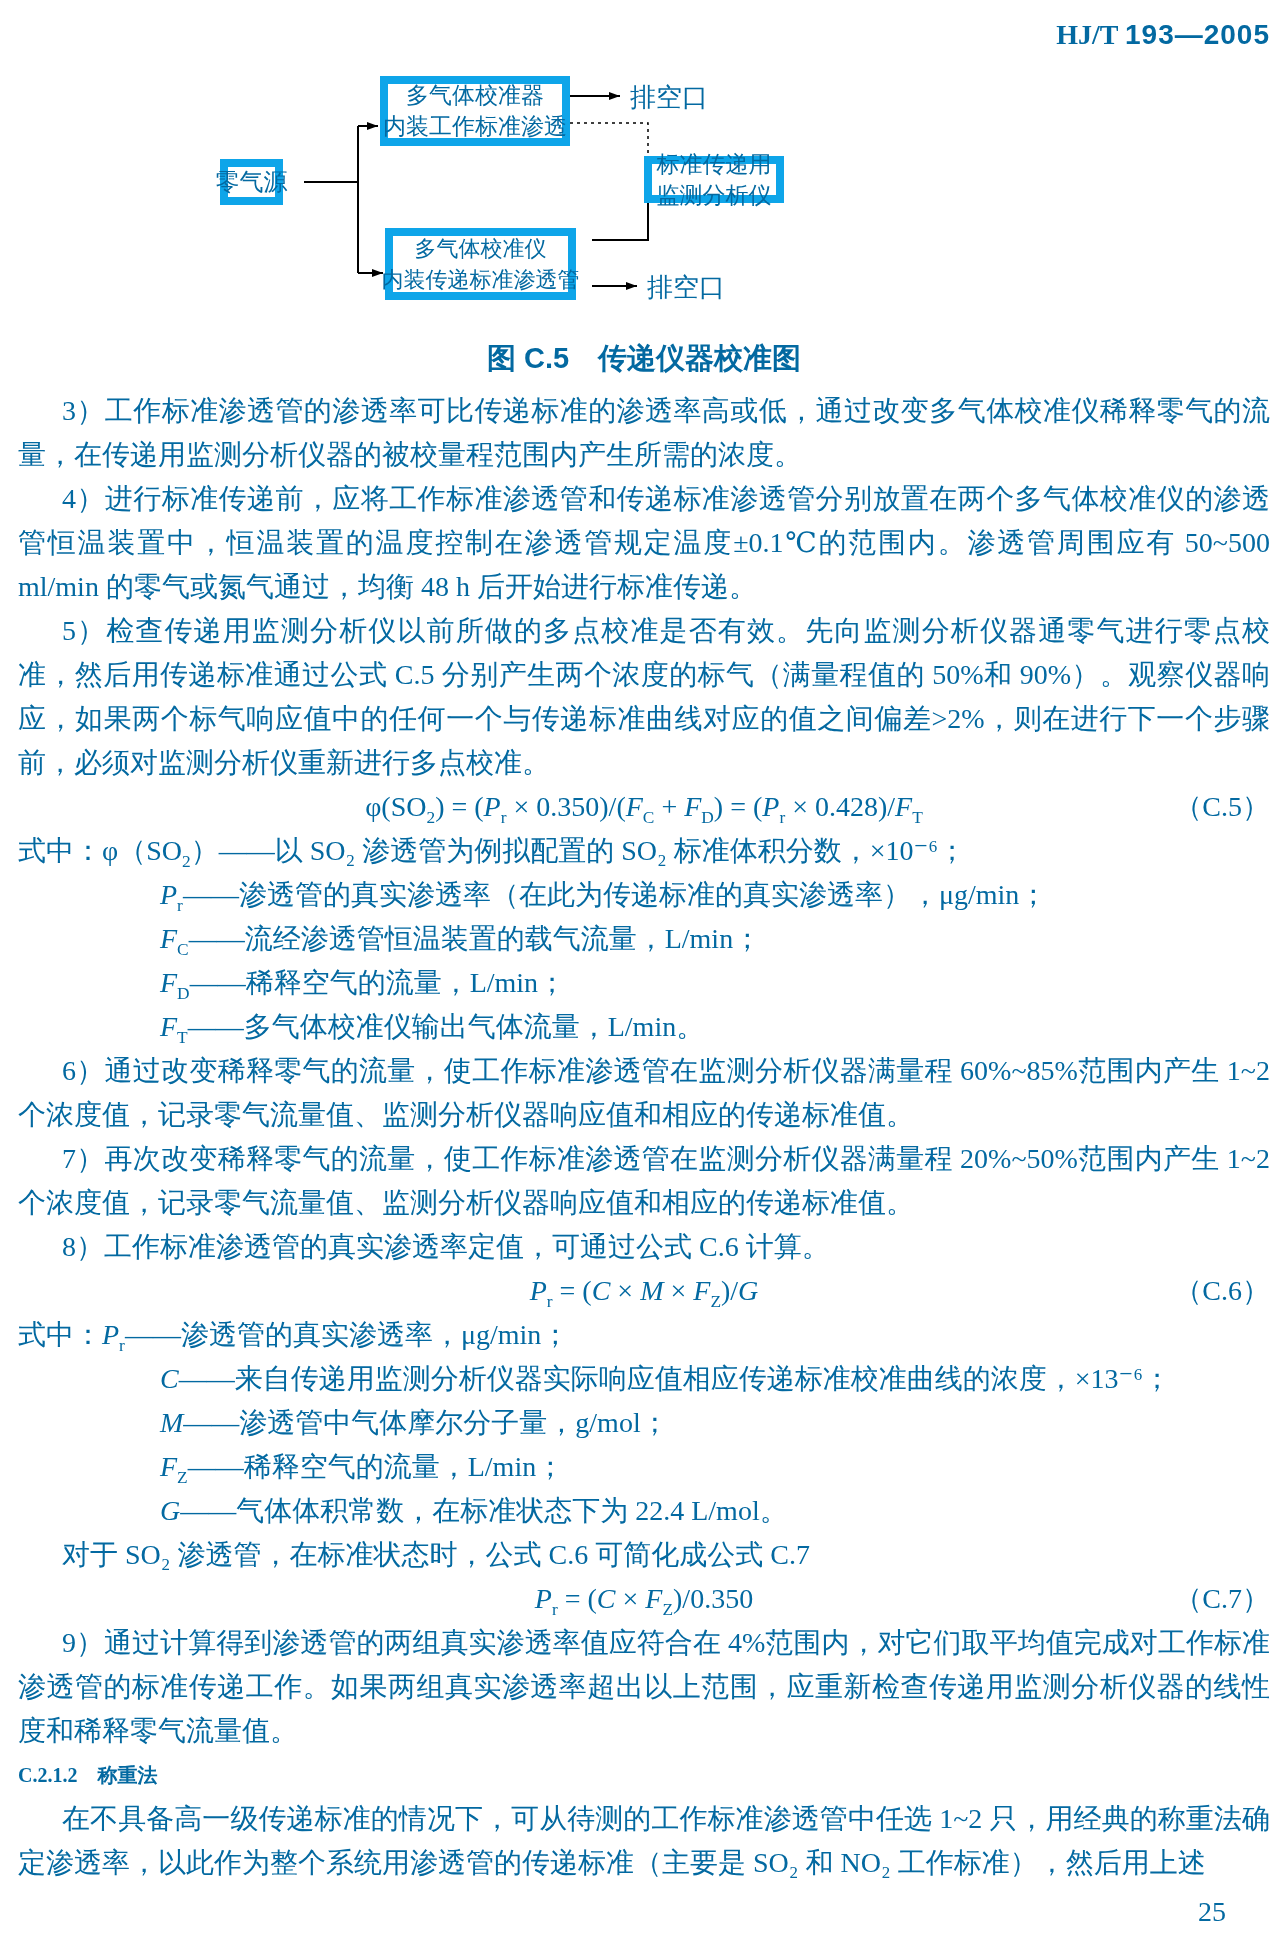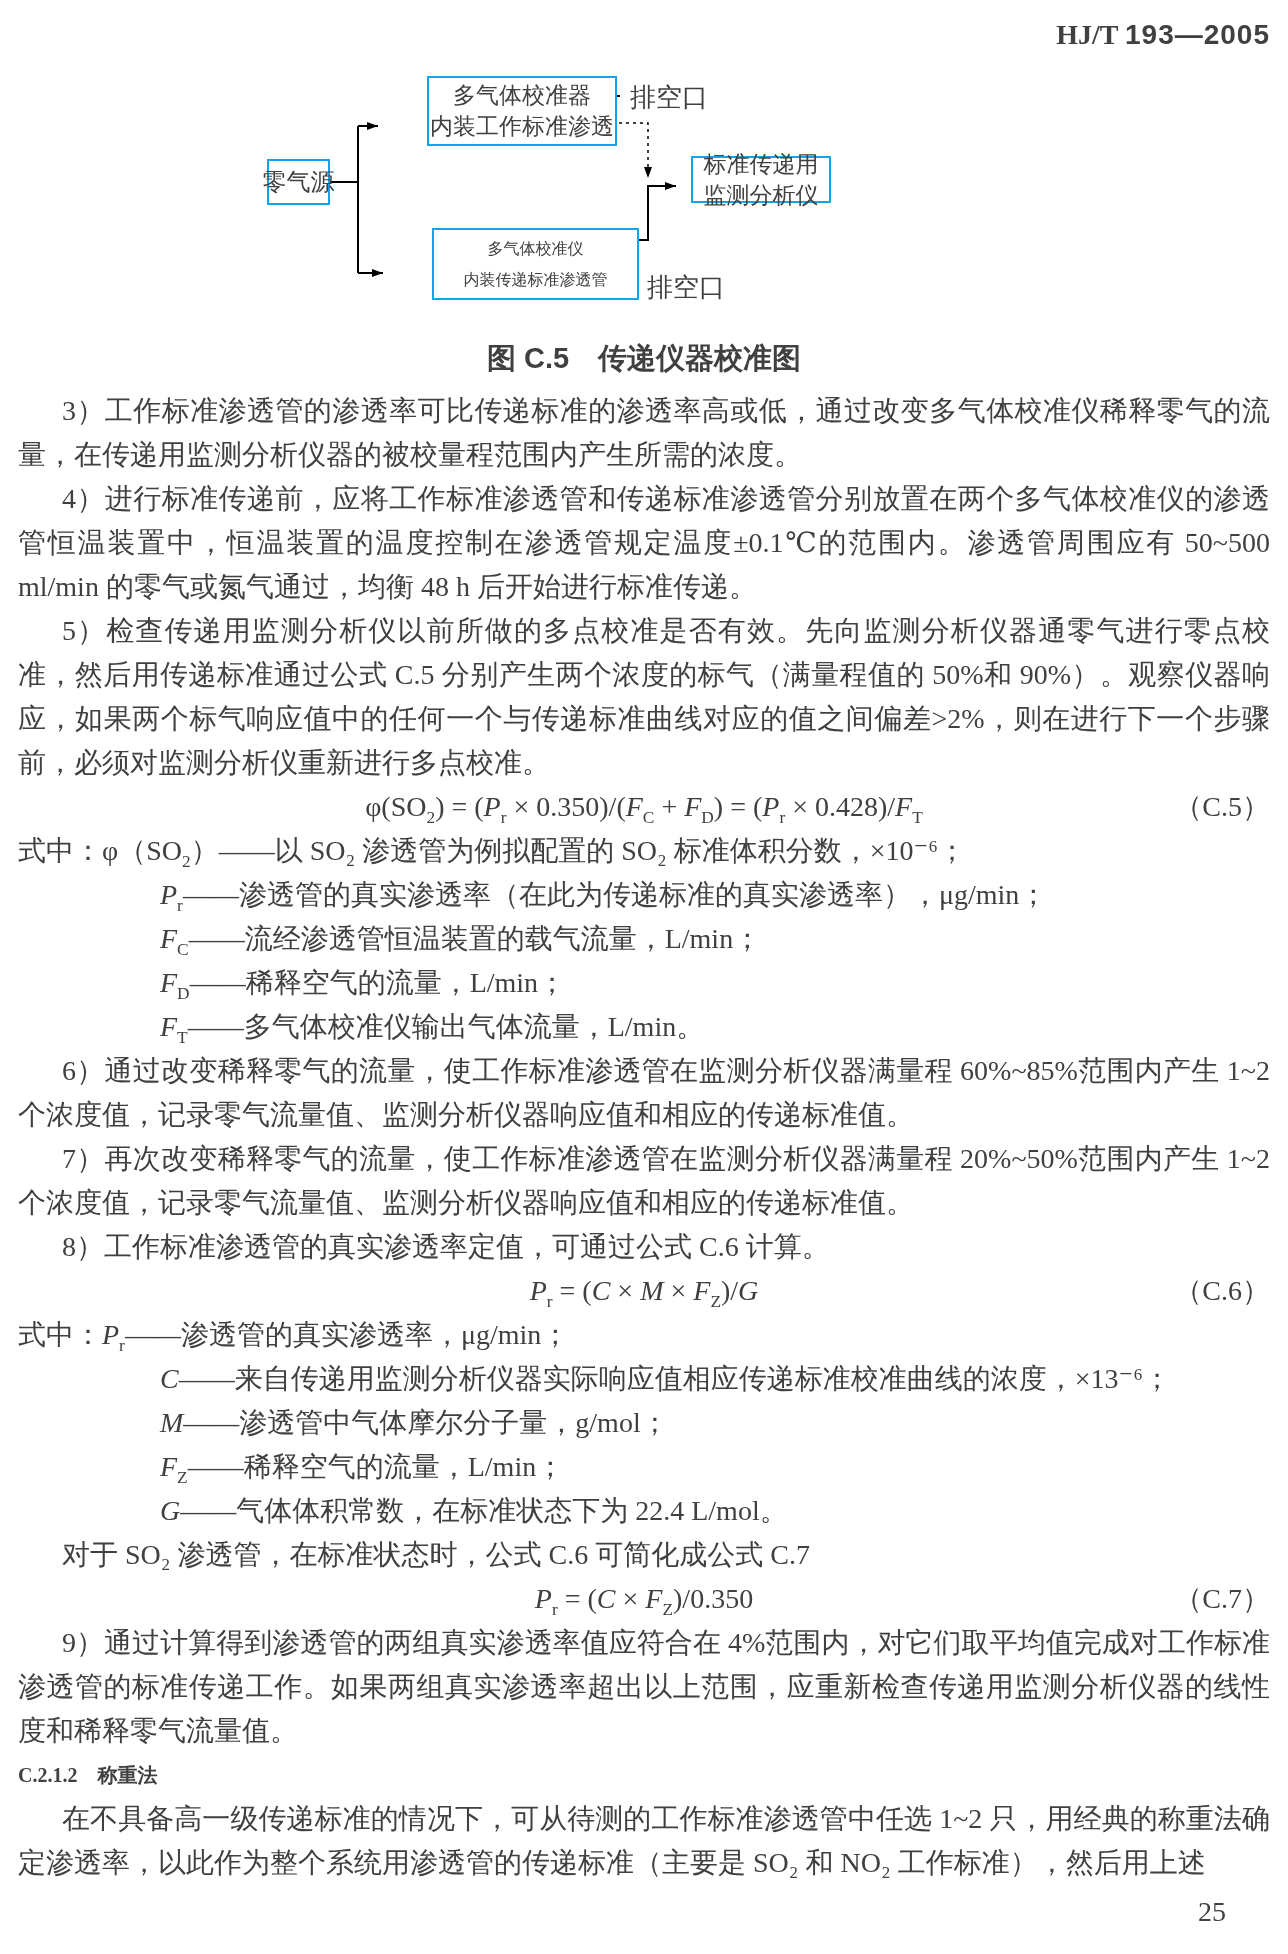--- a/index.html
+++ b/index.html
@@ -1,32 +1,32 @@
 <!DOCTYPE html>
 <html lang="zh"><head>
 <meta charset="utf-8">
 <style>
   html,body{margin:0;padding:0;background:#9a9a9a;}
   .page{
     width:1288px;height:1954px;background:#ffffff;position:relative;
     box-sizing:border-box;padding:14px 18px 0 18px;
-    font-family:"Liberation Serif","DejaVu Serif",serif;color:#404040;
+    font-family:"Liberation Serif","DejaVu Serif",serif;color:#0369a1;
     margin:0 auto;overflow:hidden;
   }
   
   .doc-header{text-align:right;font-size:28px;font-weight:bold;height:42px;line-height:42px;}
   .code-prefix{font-family:"Liberation Serif","DejaVu Serif",serif;}
   .code-number{font-family:"Liberation Sans","DejaVu Sans",sans-serif;letter-spacing:1px;}
   
   .diagram{position:relative;height:255px;margin-top:12px;}
   .diagram svg{position:absolute;left:0;top:0;}
   .dbox{
-    position:absolute;border:2px solid #0ea5e9;box-sizing:border-box;
+    position:absolute;border:8px solid #0ea5e9;box-sizing:border-box;
     display:flex;flex-direction:column;align-items:center;justify-content:center;
-    font-size:23px;line-height:31px;text-align:center;background:#fff;margin-left:47px;
+    font-size:23px;line-height:31px;text-align:center;background:#fff;
   }
   .dbox .bl{white-space:nowrap;}
   .dlabel{position:absolute;font-size:26px;white-space:nowrap;}
   
   .caption{
     text-align:center;font-weight:bold;font-size:29px;margin-top:14px;height:42px;line-height:42px;
     font-family:"Liberation Sans","DejaVu Sans",sans-serif;
   }
   .bodytext{margin-top:10px;font-size:28px;line-height:44px;text-align:justify;}
   .para{margin:0;text-indent:44px;}
@@ -72,21 +72,21 @@
 
     <div class="dbox" style="left:202px;top:91px;width:63px;height:46px;font-size:24px;">
       <span class="bl">零气源</span>
     </div>
 
     <div class="dbox" style="left:362px;top:8px;width:190px;height:70px;">
       <span class="bl">多气体校准器</span>
       <span class="bl">内装工作标准渗透</span>
     </div>
 
-    <div class="dbox" style="left:367px;top:160px;width:207px;height:72px;font-size:16px;">
+    <div class="dbox" style="left:367px;top:160px;width:191px;height:72px;font-size:22px;">
       <span class="bl">多气体校准仪</span>
       <span class="bl">内装传递标准渗透管</span>
     </div>
 
     <div class="dbox" style="left:626px;top:88px;width:140px;height:47px;">
       <span class="bl">标准传递用</span>
       <span class="bl">监测分析仪</span>
     </div>
 
     <div class="dlabel" style="left:612px;top:12px;">排空口</div>

